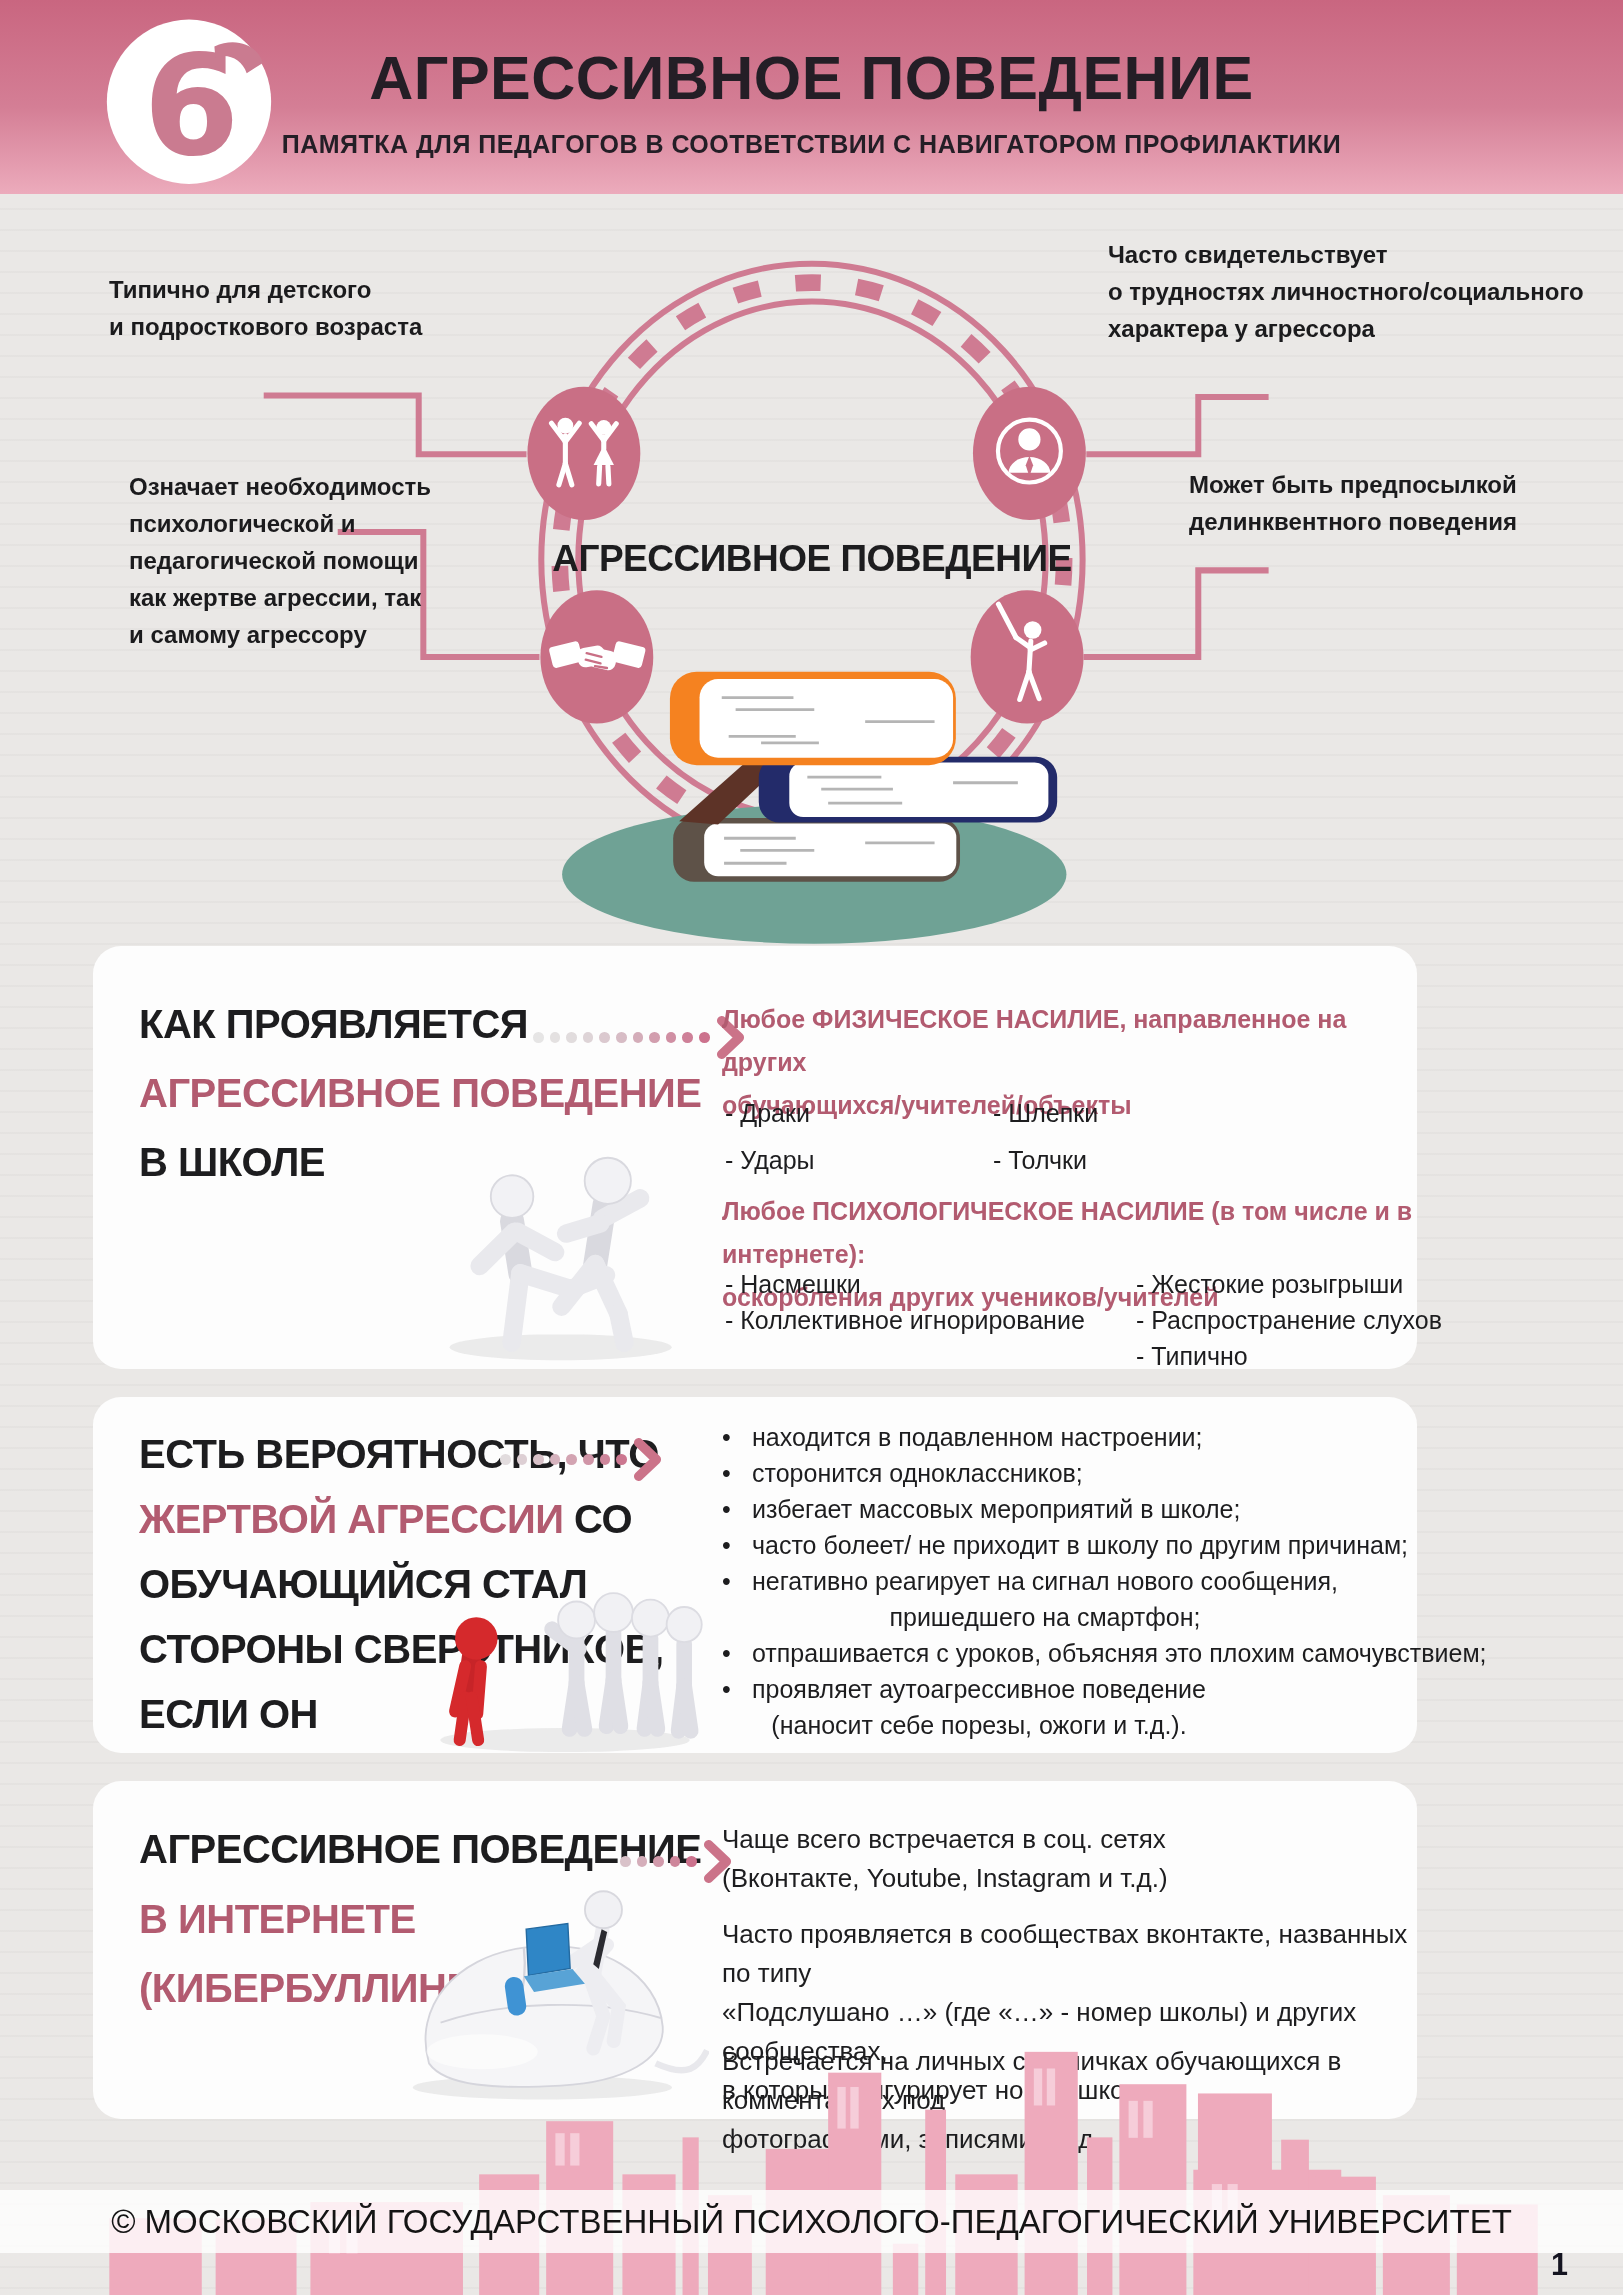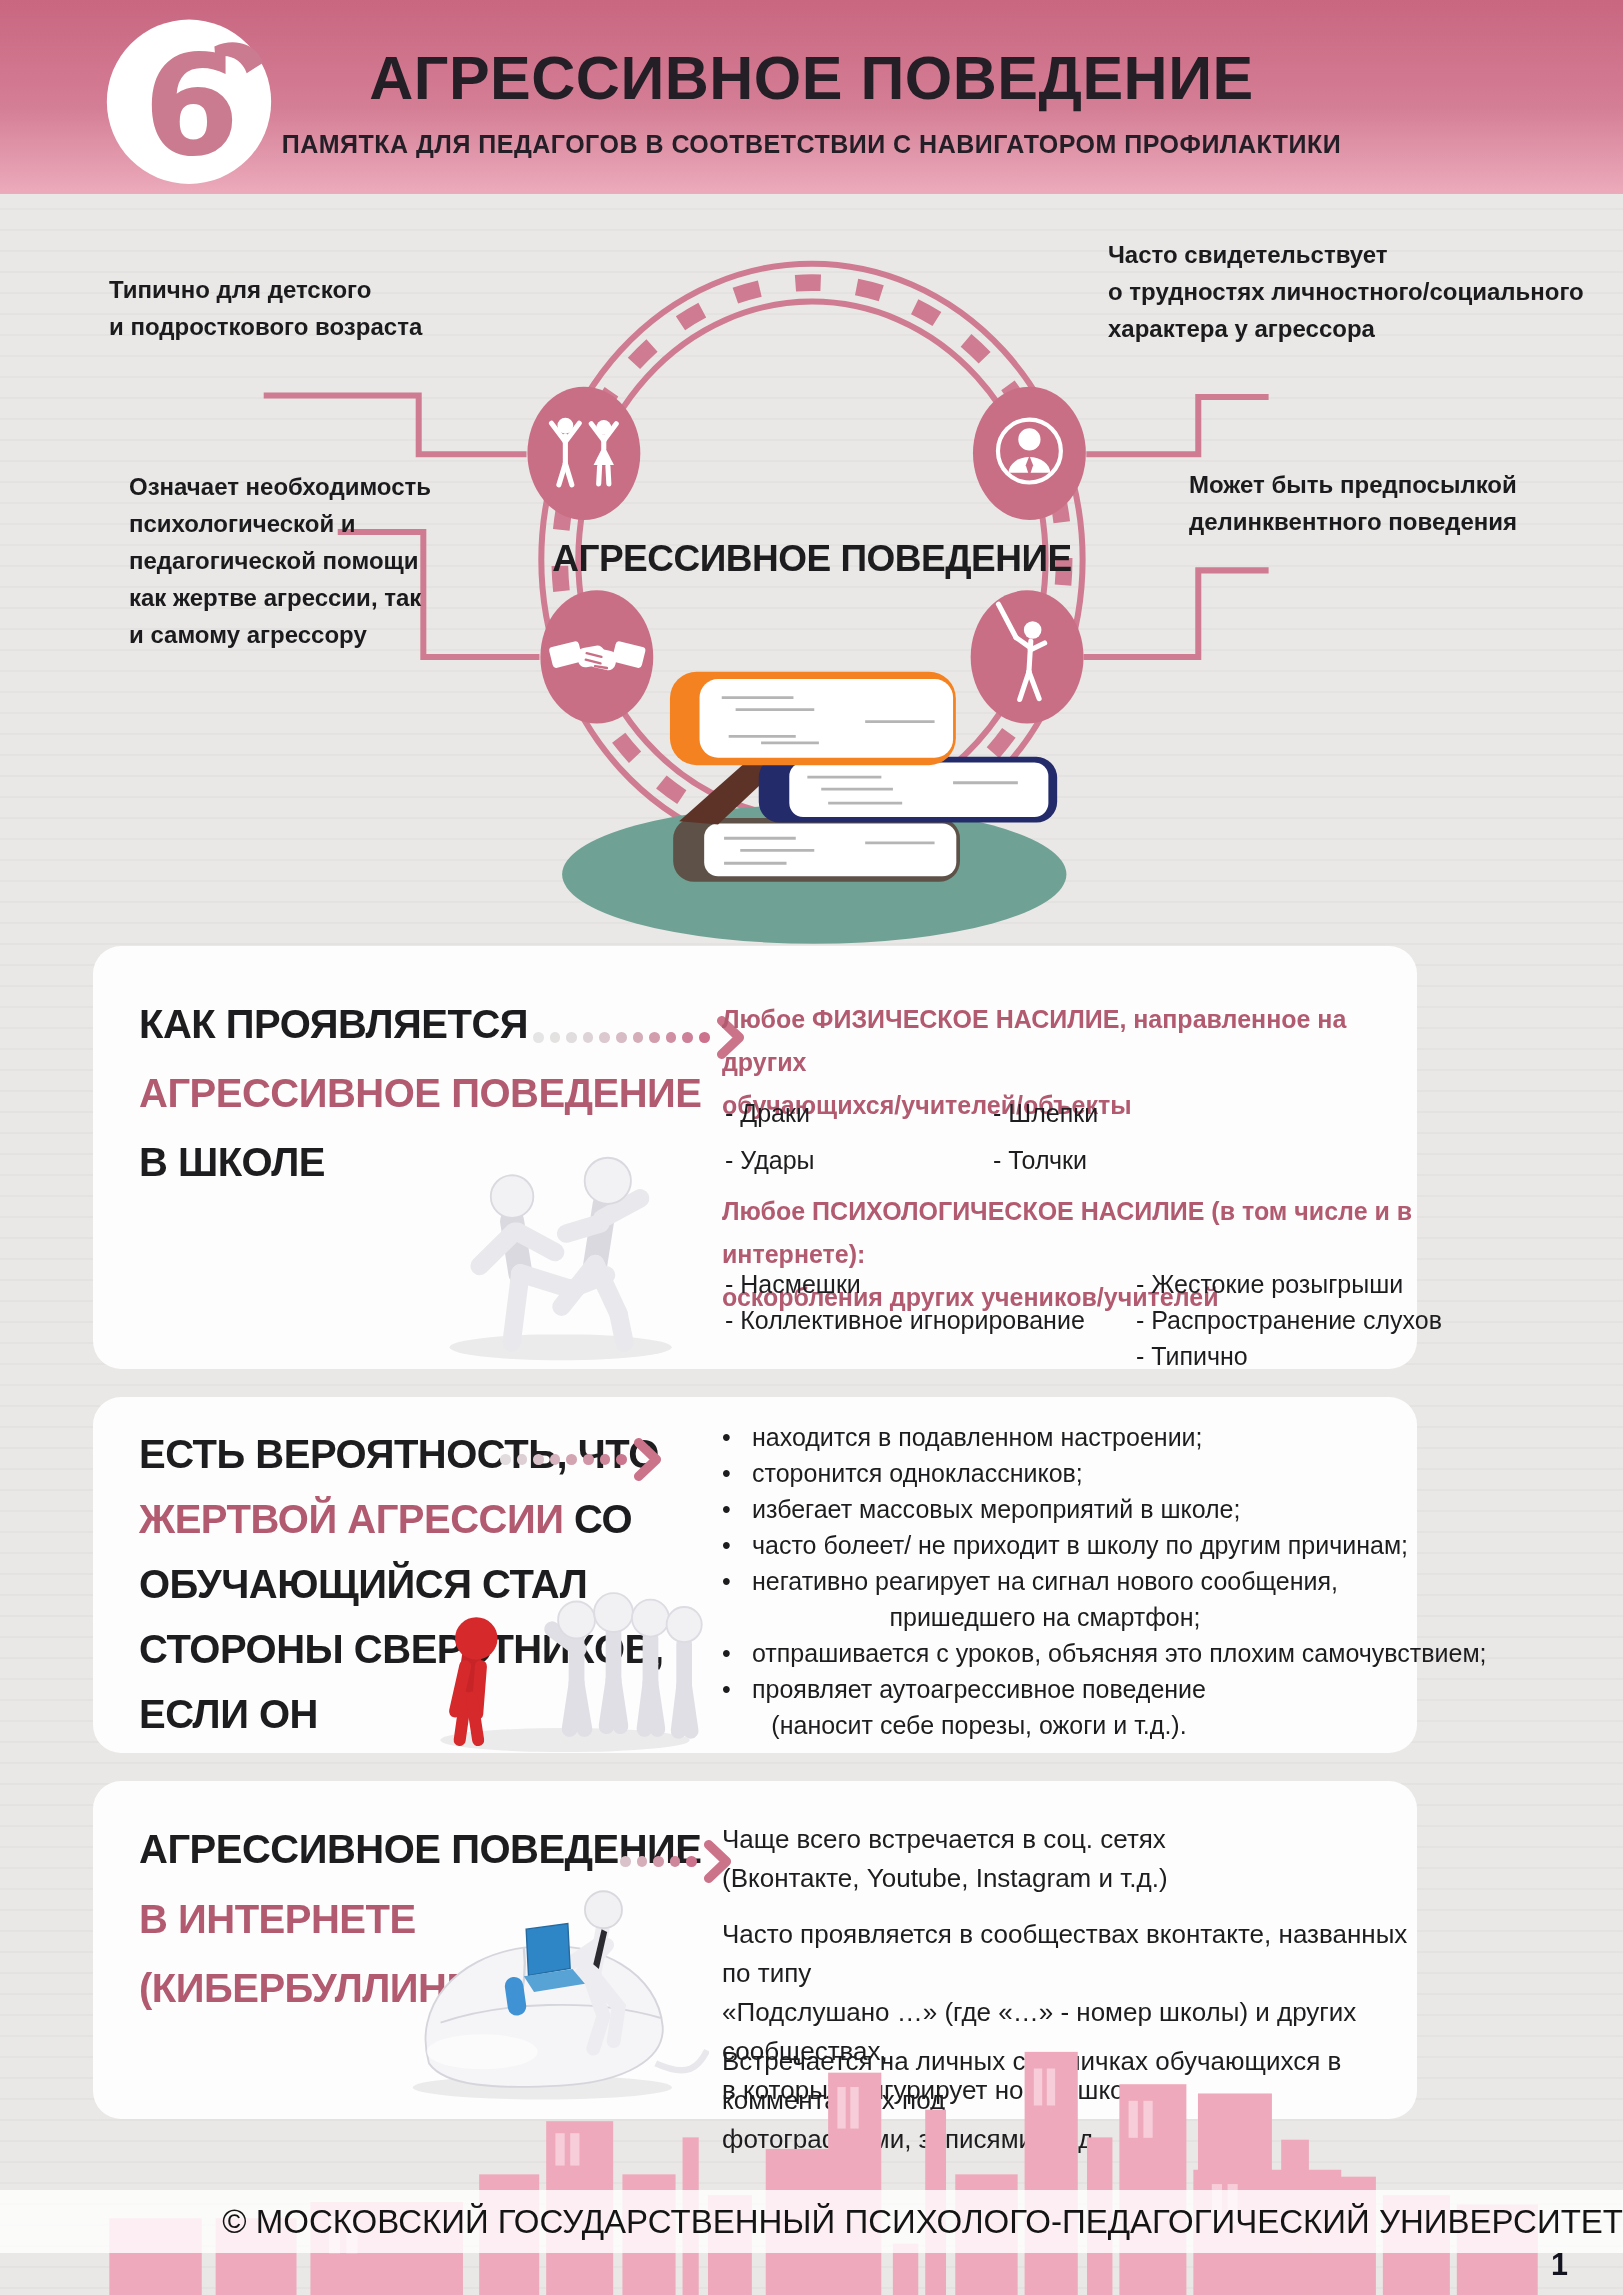--- a/index.html
+++ b/index.html
@@ -32,21 +32,21 @@
   .para{position:absolute;font-size:26px;color:#1d1d1f;line-height:39px;white-space:pre-line;}
   .bullets{position:absolute;font-size:25px;color:#1d1d1f;line-height:36px;width:777px;}
   .bullet-item{display:flex;}
   .bullet-dot{width:30px;flex:none;text-align:left;}
   .bullet-text{white-space:pre-line;text-align:center;}
   
   .dots{position:absolute;display:flex;align-items:center;gap:6px;}
   .dots i{width:10.6px;height:10.6px;border-radius:50%;display:block;}
   
   .band{position:absolute;left:0;top:2190px;width:1623px;height:63px;
-    background:rgba(255,255,255,0.80);display:flex;align-items:center;justify-content:flex-end;}
+    background:rgba(255,255,255,0.80);display:flex;align-items:center;justify-content:center;}
   .band-text{font-size:33px;color:#141414;letter-spacing:0px;white-space:nowrap;}
   .pagenum{position:absolute;left:1551px;top:2247px;font-size:30.5px;font-weight:bold;color:#141420;}
 </style>
 </head>
 <body>
 
 <div class="bgpattern"></div>
 
 <div class="header">
   <svg class="abs" style="left:99px;top:13px;" width="180" height="178" viewBox="0 0 390 385">

